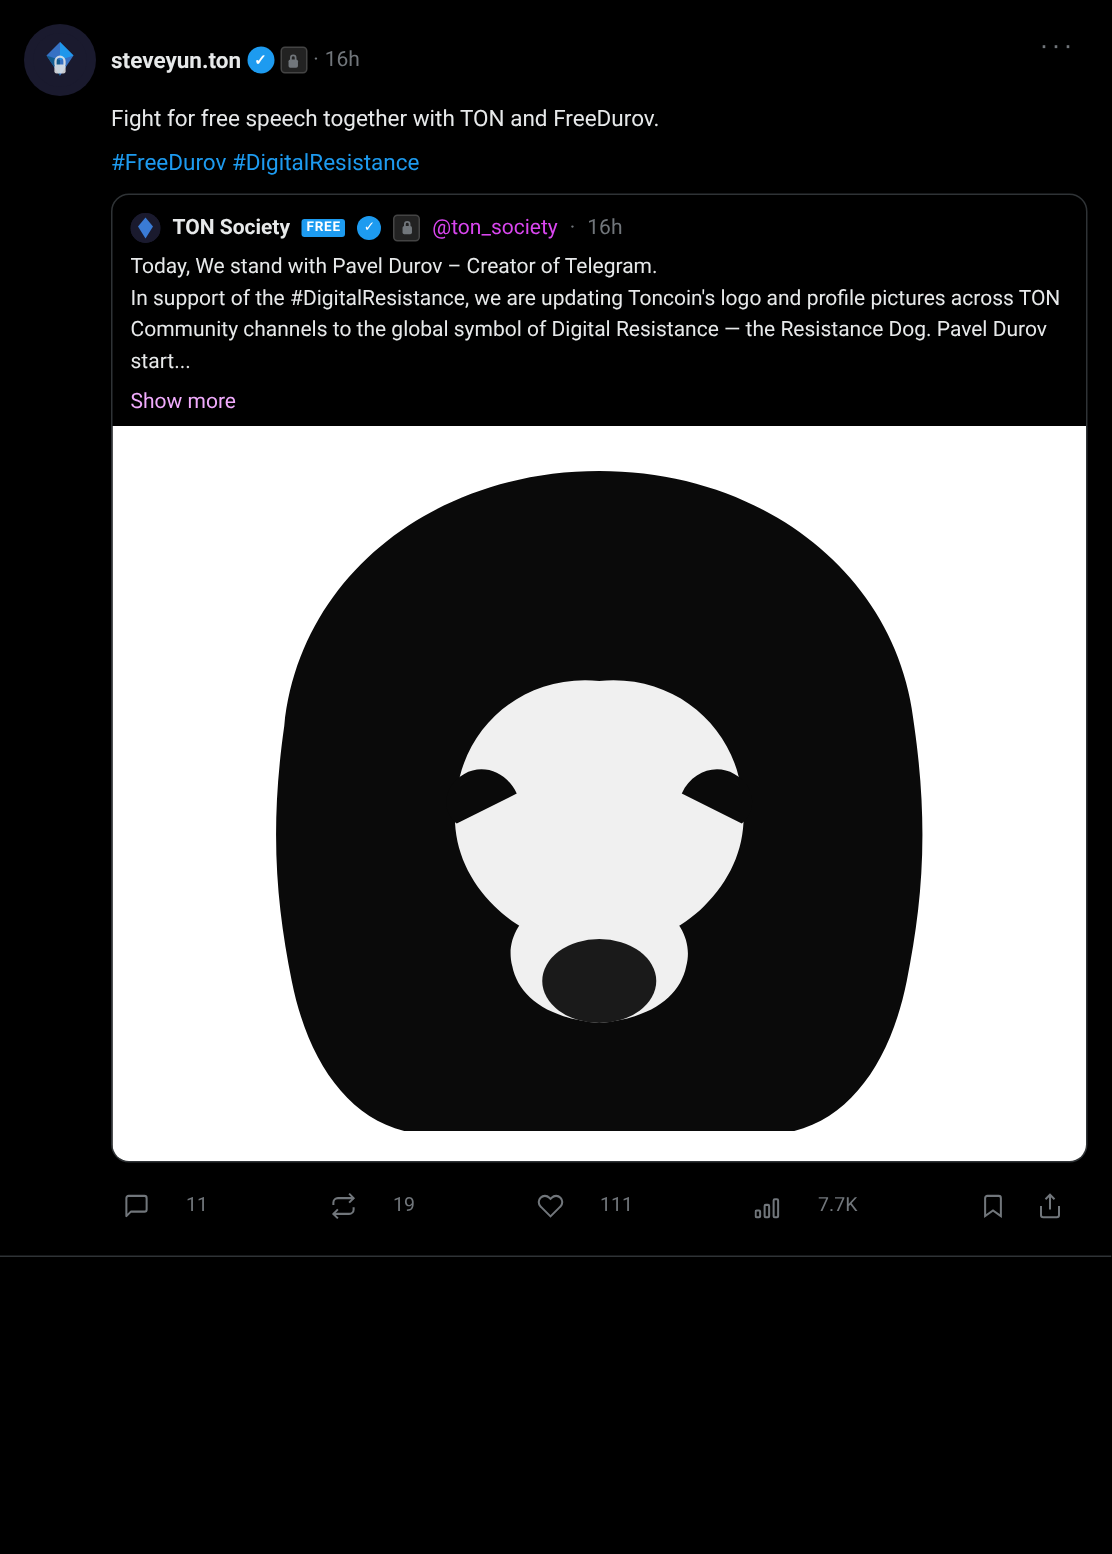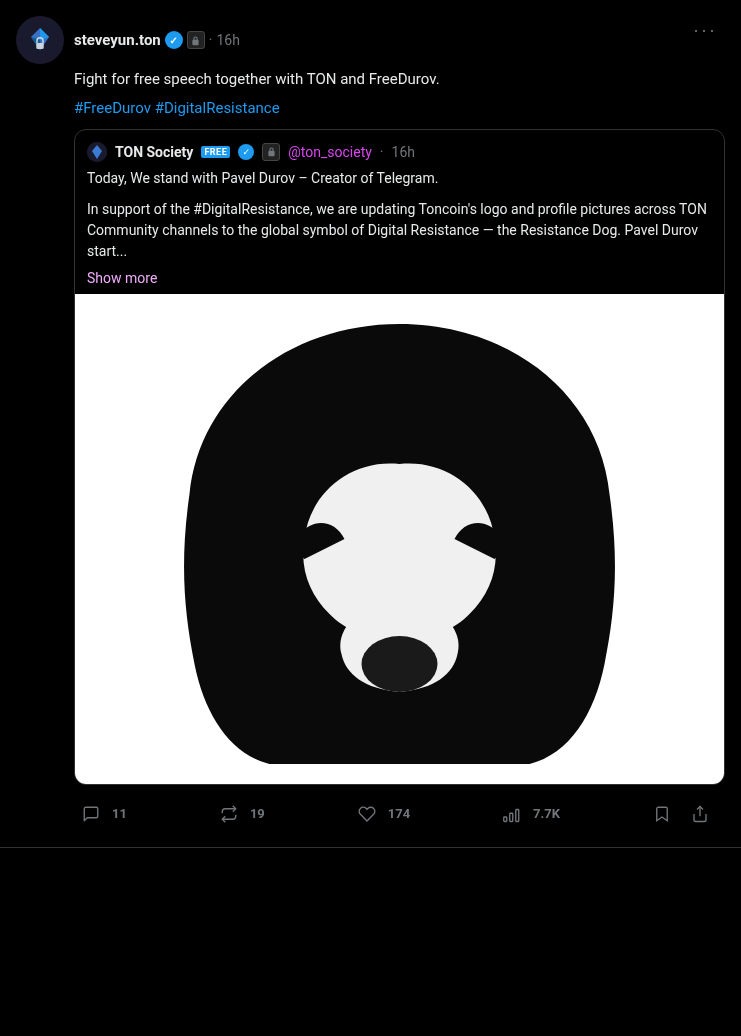--- a/index.html
+++ b/index.html
@@ -232,25 +232,24 @@
       display: flex;
       align-items: center;
       justify-content: space-between;
       margin-top: 12px;
       padding-right: 8px;
     }
 
     .action-group {
       display: flex;
       align-items: center;
-      gap: 4px;
+      gap: 16px;
       color: #71767b;
       font-size: 13px;
       cursor: pointer;
-      font-weight: bold;
     }
 
     .action-icon {
       width: 34px;
       height: 34px;
       border-radius: 50%;
       display: flex;
       align-items: center;
       justify-content: center;
     }
@@ -333,21 +332,21 @@
             <rect x="2" y="6" width="8" height="7" rx="1.5" fill="#71767b"></rect>
             <path d="M4 6V4.5a2 2 0 014 0V6" stroke="#71767b" stroke-width="1.5" fill="none" stroke-linecap="round"></path>
           </svg>
         </span>
         <span class="quote-handle">@ton_society</span>
         <span class="dot-separator">·</span>
         <span class="quote-time">16h</span>
       </div>
 
       <div class="quote-text">
-        <p style="margin-bottom:10px;">Today, We stand with Pavel Durov – Creator of Telegram.</p>
+        <p style="">Today, We stand with Pavel Durov – Creator of Telegram.</p>
         <p>In support of the #DigitalResistance, we are updating Toncoin's logo and profile pictures across TON Community channels to the global symbol of Digital Resistance — the Resistance Dog. Pavel Durov start...</p>
       </div>
 
       <a class="show-more">Show more</a>
 
       <div class="quote-image">
         <svg class="resistance-dog-svg" viewBox="0 0 620 490" xmlns="http://www.w3.org/2000/svg">
 
           <rect width="620" height="490" fill="#ffffff"></rect>
 
@@ -425,21 +424,21 @@
         </div>
         <span class="action-count">19</span>
       </div>
 
       <div class="action-group">
         <div class="action-icon">
           <svg width="18" height="18" viewBox="0 0 24 24" fill="none" stroke="#71767b" stroke-width="1.8">
             <path d="M20.84 4.61a5.5 5.5 0 00-7.78 0L12 5.67l-1.06-1.06a5.5 5.5 0 00-7.78 7.78l1.06 1.06L12 21.23l7.78-7.78 1.06-1.06a5.5 5.5 0 000-7.78z"></path>
           </svg>
         </div>
-        <span class="action-count">174</span>
+        <span class="action-count">111</span>
       </div>
 
       <div class="action-group">
         <div class="action-icon">
           <svg width="18" height="18" viewBox="0 0 24 24" fill="none" stroke="#71767b" stroke-width="1.8">
             <rect x="1" y="16" width="4" height="6" rx="1"></rect>
             <rect x="9" y="11" width="4" height="11" rx="1"></rect>
             <rect x="17" y="6" width="4" height="16" rx="1"></rect>
           </svg>
         </div>

